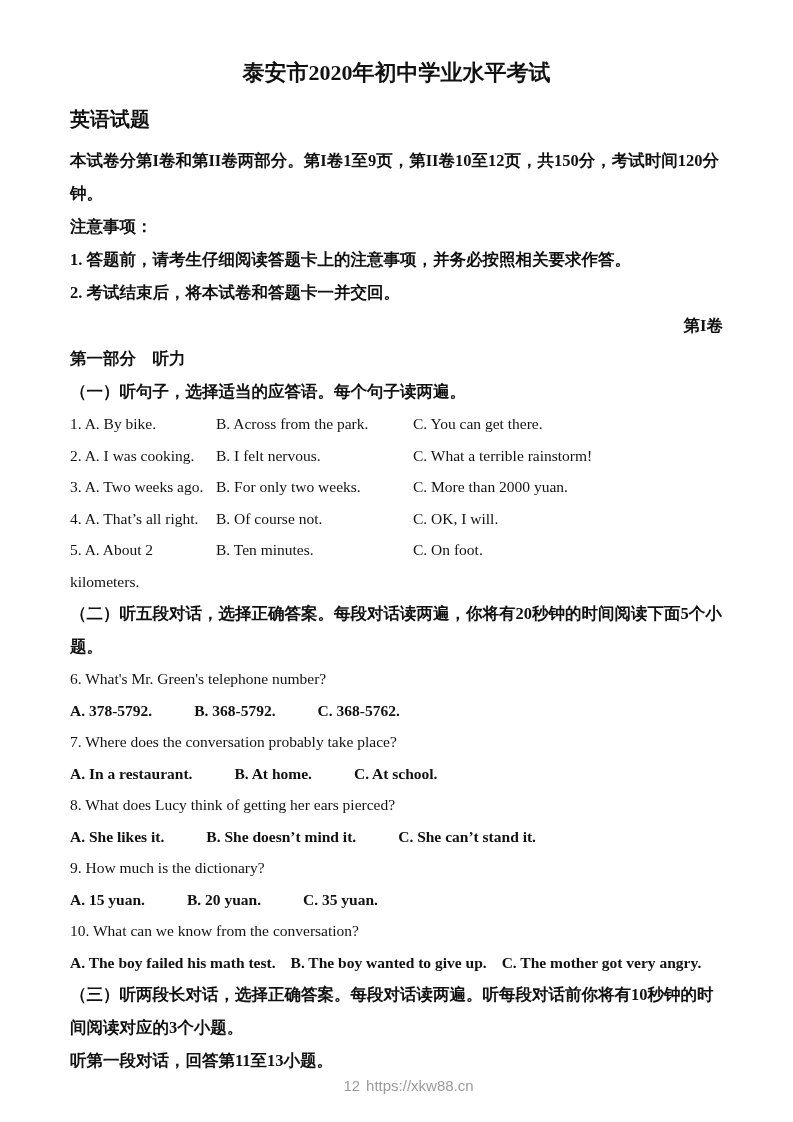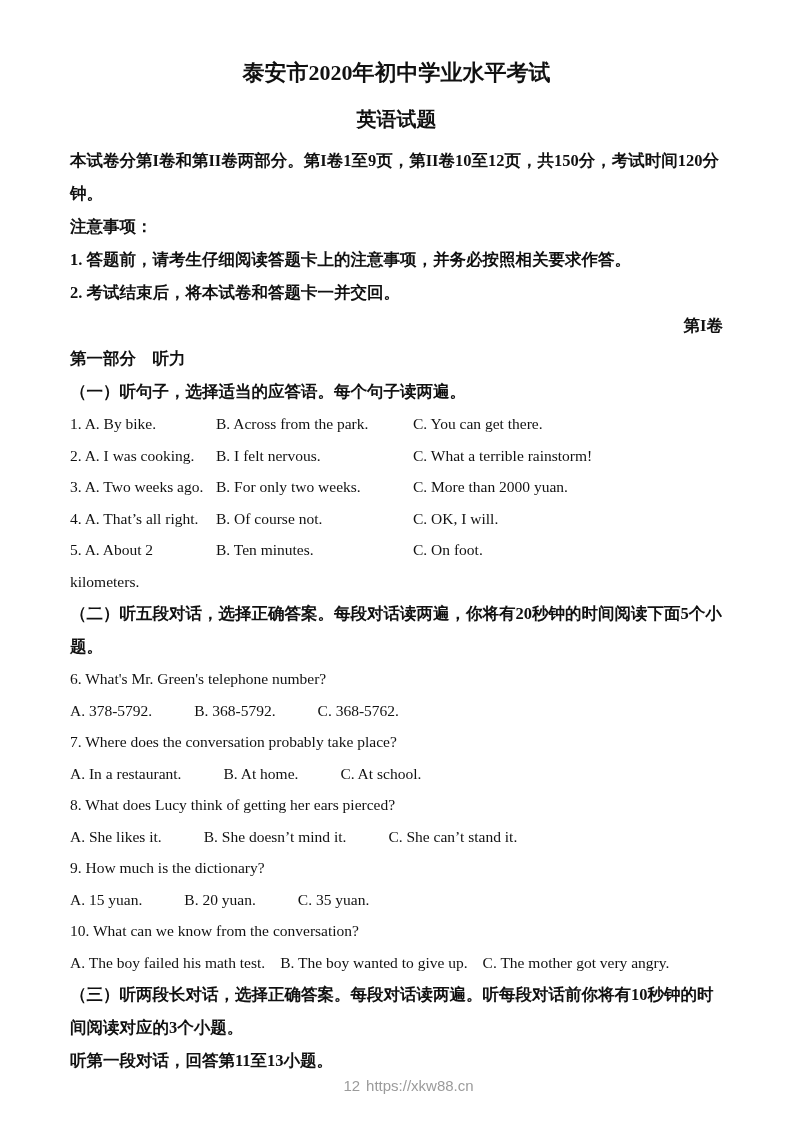--- a/index.html
+++ b/index.html
@@ -9,29 +9,29 @@
     width: 793px;
     height: 1122px;
     margin: 0 auto;
     background: #ffffff;
     color: #111111;
     font-family: "Liberation Serif", "DejaVu Serif", serif;
     padding: 58px 70px 0 70px;
     overflow: hidden;
   }
   .title    { font-size: 22px; line-height: 30px; font-weight: 700; text-align: center; margin: 0 0 17px 0; }
-  .subtitle { font-size: 20px; line-height: 28px; font-weight: 700; text-align: center; margin: 0 0 11px 0; }
+  .subtitle { font-size: 20px; line-height: 28px; font-weight: 700; text-align: left; margin: 0 0 11px 0; }
   .cn-bold  { font-size: 16.5px; font-weight: 700; line-height: 33px; margin: 0; }
   .center   { text-align: right; }
   .en-row   { font-size: 15.5px; line-height: 31.5px; margin: 0; display: flex; justify-content: space-between; }
   .s1-a { width: 146px; flex: 0 0 auto; }
   .s1-b { width: 197px; flex: 0 0 auto; }
   .s1-c { flex: 1 1 auto; }
   .q-text { font-size: 15.5px; line-height: 31.5px; margin: 0; }
-  .opts   { font-size: 15.5px; line-height: 31.5px; margin: 0; }
+  .opts   { font-size: 15.5px; line-height: 31.5px; margin: 0; font-weight: bold; }
   .opts .opt { margin-right: 42px; }
   .opts.tight .opt { margin-right: 15px; }
   .opts .opt:last-child { margin-right: 0; }
   .footer {
     position: absolute;
     left: 12px; bottom: 28px; width: 100%;
     text-align: center;
     color: #9b9b9b;
     font-size: 15px;
     font-family: "Liberation Sans", "DejaVu Sans", sans-serif;

